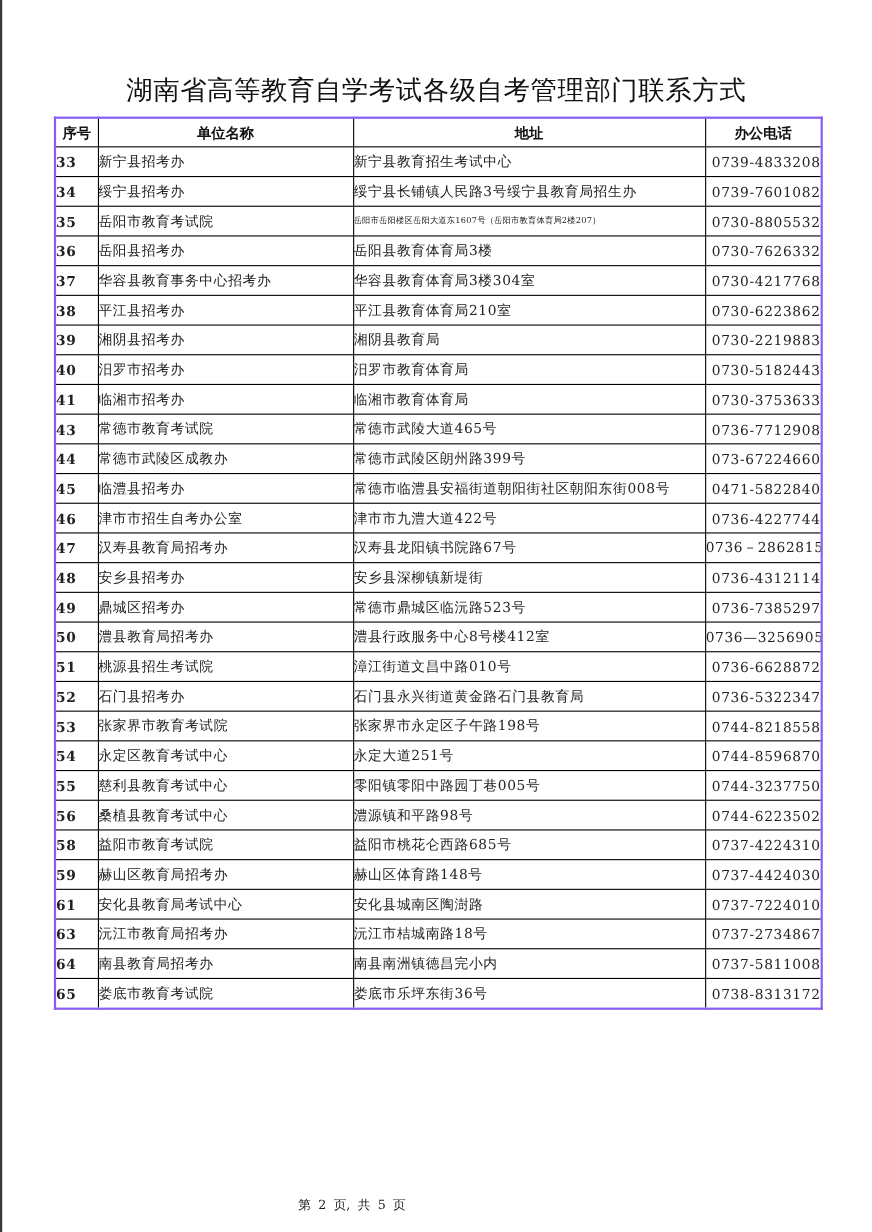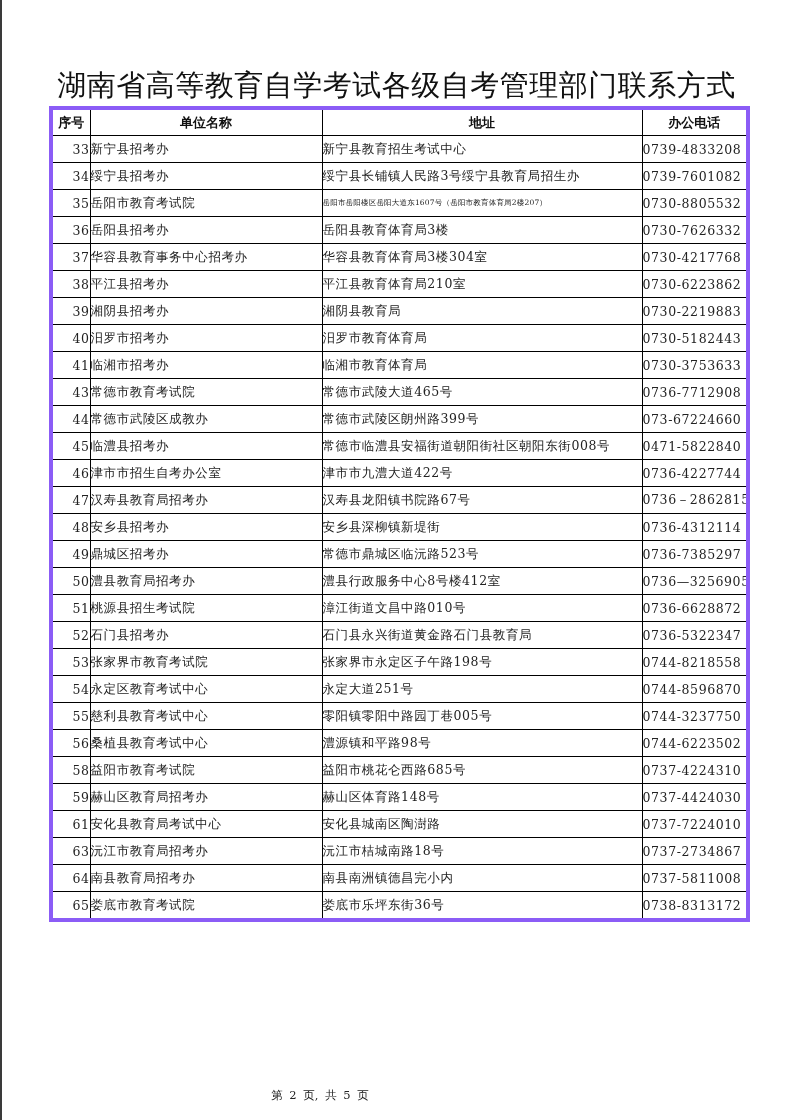--- a/index.html
+++ b/index.html
@@ -21,32 +21,32 @@
     width: 2px; height: 1120px;
     background: #3a3a3a;
   }
   .doc-title {
     position: absolute;
     top: 66px;
     left: 0;
     width: 793px;
     text-align: center;
     font-family: Liberation Sans, sans-serif;
-    font-size: 29px;
+    font-size: 24px;
     letter-spacing: 0.5px;
     color: #111;
   }
   table.contacts {
     position: absolute;
     left: 49px;
     top: 106px;
     width: 697px;
     border-collapse: collapse;
     table-layout: fixed;
-    border: 4px solid #8b5cf6;
+    border: 2px solid #8b5cf6;
   }
   table.contacts col.c-no { width: 39px; }
   table.contacts col.c-name { width: 232px; }
   table.contacts col.c-addr { width: 320px; }
   table.contacts col.c-phone { width: 106px; }
   table.contacts th, table.contacts td {
     border: 1.5px solid #000;
     padding: 0;
     white-space: nowrap;
     overflow: hidden;
@@ -57,23 +57,23 @@
     font-weight: bold;
     font-size: 13px;
     text-align: center;
   }
   table.contacts td {
     height: 26px;
     font-size: 12.5px;
     letter-spacing: 0.6px;
     color: #222;
   }
-  td.no { text-align: right; font-size: 12.5px; letter-spacing: 0; }
+  td.no { text-align: left; font-size: 12.5px; letter-spacing: 0; font-weight: bold; }
   td.name, td.addr { padding-left: 3px; }
-  td.phone { text-align: left; font-size: 12.5px; letter-spacing: 0; }
+  td.phone { text-align: right; font-size: 12.5px; letter-spacing: 0; }
   td.addr.small { font-size: 7.5px; letter-spacing: 0.2px; }
   .footer {
     position: absolute;
     top: 1088px;
     left: 0;
     width: 640px;
     text-align: center;
     font-size: 11.5px;
     color: #222;
     word-spacing: 3px;

